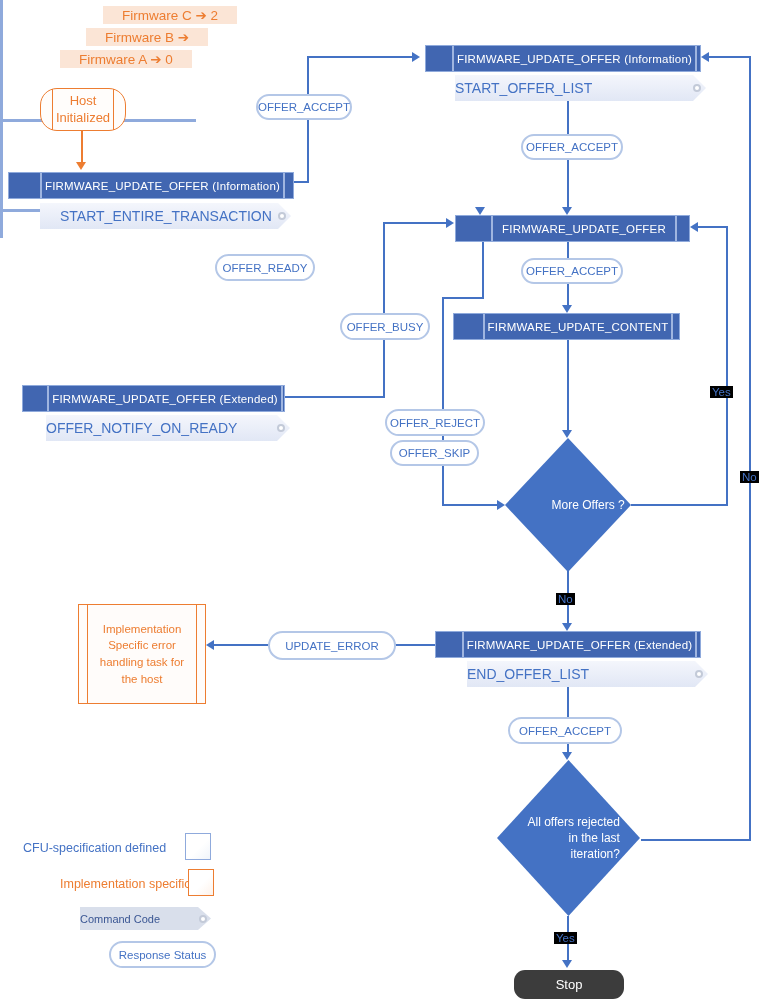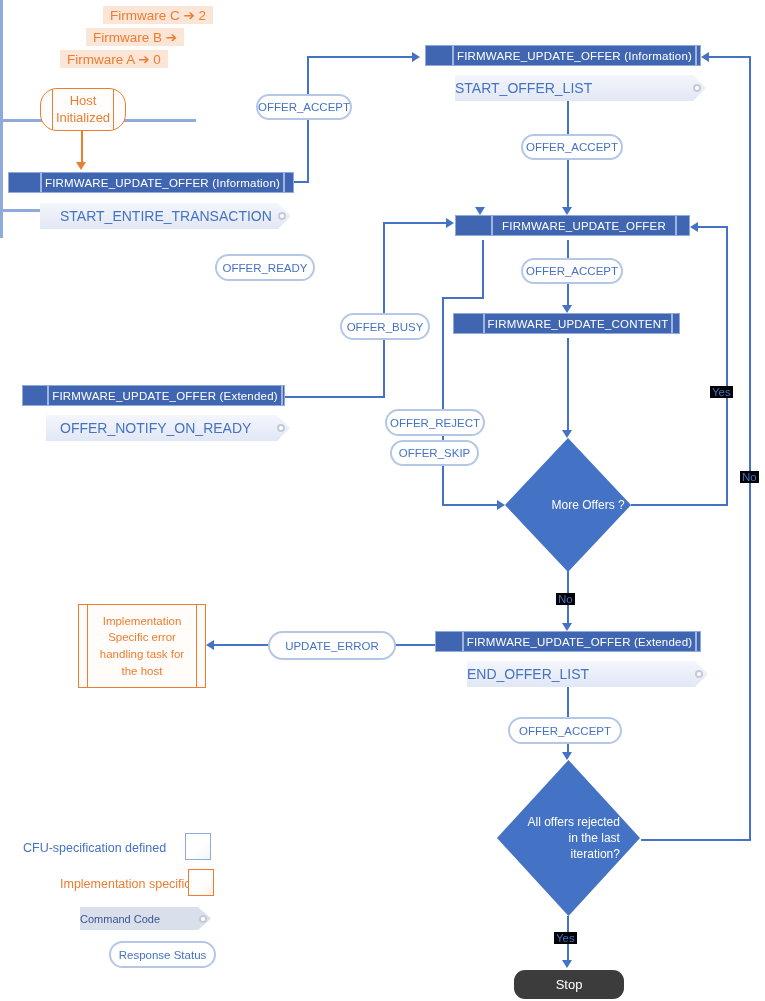--- a/index.html
+++ b/index.html
@@ -10,21 +10,21 @@
   .hline,.vline{position:absolute;background:#4472C4;}
   .hline{height:2px;} .vline{width:2px;}
   .lt{background:#8FAADC;height:3px;} .ltv{background:#8FAADC;width:3px;}
   .arrow{position:absolute;width:0;height:0;border-style:solid;}
   .a-down {border-width:8px 5.5px 0 5.5px;border-color:#4472C4 transparent transparent transparent;}
   .a-right{border-width:5.5px 0 5.5px 8px;border-color:transparent transparent transparent #4472C4;}
   .a-left {border-width:5.5px 8px 5.5px 0;border-color:transparent #4472C4 transparent transparent;}
   .a-orange{border-color:#ED7D31 transparent transparent transparent;}
 
   
-  .bar{position:absolute;display:flex;align-items:stretch;height:21px;
+  .bar{position:absolute;display:flex;align-items:stretch;height:27px;
        background:#4166B1;border:1px solid #8FAADC;box-sizing:border-box;padding-left:23px;}
   .bar .cap{width:12px;background:#4166B1;}
   .bar .cap.l{border-right:2px solid #9FB5E0;}
   .bar .cap.r{border-left:2px solid #9FB5E0;}
   .bar .body{flex:1;color:#fff;font-size:11.5px;display:flex;align-items:center;
              justify-content:center;white-space:nowrap;padding:0 3px;letter-spacing:.2px;}
 
   .tag{position:absolute;height:26px;background:linear-gradient(#F4F6FC,#E1E7F5);
        color:#4472C4;font-size:14px;display:flex;align-items:center;justify-content:flex-start;
        clip-path:polygon(0 0,calc(100% - 13px) 0,100% 50%,calc(100% - 13px) 100%,0 100%);
@@ -53,21 +53,21 @@
         font-size:11.5px;display:flex;align-items:center;justify-content:center;
         text-align:center;line-height:1.45;box-sizing:border-box;padding:4px 14px;}
   .impl::before,.impl::after{content:"";position:absolute;top:0;bottom:0;width:0;
         border-left:1px solid #ED7D31;}
   .impl::before{left:8px;} .impl::after{right:8px;}
 
   .stop{position:absolute;background:#3C3C3C;border-radius:11px;color:#fff;font-size:13px;
         display:flex;align-items:center;justify-content:center;}
 
   .hl{position:absolute;background:#FBE5D6;color:#ED7D31;font-size:13.5px;
-      padding:1px 7px;white-space:nowrap;}
+      padding:1px 19px;white-space:nowrap;}
 
   .edge-label{position:absolute;color:#4472C4;font-size:11.5px;background:#000000;padding:0 2px;}
 
   
   .legend-text{position:absolute;font-size:12.5px;white-space:nowrap;}
   .legend-text.blue{color:#4472C4;} .legend-text.orange{color:#ED7D31;}
   .sq{position:absolute;width:26px;height:27px;background:linear-gradient(135deg,#fff 55%,#F0F4FA);box-sizing:border-box;}
   .sq.blue{border:1.5px solid #8FAADC;}
   .sq.orange{border:1.5px solid #ED7D31;background:linear-gradient(135deg,#fff 55%,#FDF2EA);}
   .tag.small{height:23px;font-size:11px;background:#D9DFEB;color:#3A5693;}
@@ -172,21 +172,21 @@
     <div class="cap l"></div>
     <div class="body">FIRMWARE_UPDATE_CONTENT</div>
     <div class="cap r"></div>
   </div>
 
   <div class="bar" style="left:22px;top:385px;width:263px;">
     <div class="cap l"></div>
     <div class="body">FIRMWARE_UPDATE_OFFER (Extended)</div>
     <div class="cap r"></div>
   </div>
-  <div class="tag" style="left:46px;top:415px;width:244px;padding-left:14px;">
+  <div class="tag" style="left:46px;top:415px;width:244px;">
     <span>OFFER_NOTIFY_ON_READY</span>
     <span class="ring" style="right:5px;top:9px;"></span>
   </div>
 
   <div class="bar" style="left:435px;top:631px;width:266px;">
     <div class="cap l"></div>
     <div class="body">FIRMWARE_UPDATE_OFFER (Extended)</div>
     <div class="cap r"></div>
   </div>
   <div class="tag" style="left:467px;top:661px;width:241px;">
@@ -195,21 +195,21 @@
   </div>
 
   <div class="diamond" style="left:505px;top:438px;width:126px;height:134px;">
     <span style="width:90%;">More Offers ?</span>
   </div>
 
   <div class="diamond" style="left:497px;top:760px;width:143px;height:156px;">
     <span>All offers rejected in the last iteration?</span>
   </div>
 
-  <div class="impl" style="left:78px;top:604px;width:128px;height:84px;">
+  <div class="impl" style="left:78px;top:604px;width:128px;height:100px;">
     <span>Implementation Specific error handling task for the host</span>
   </div>
 
   <div class="stop" style="left:514px;top:970px;width:110px;height:29px;">
     <span>Stop</span>
   </div>
 
   <div class="pill" style="left:256px;top:94px;width:96px;height:26px;">OFFER_ACCEPT</div>
   <div class="pill" style="left:521px;top:134px;width:102px;height:26px;">OFFER_ACCEPT</div>
   <div class="pill" style="left:521px;top:258px;width:102px;height:26px;">OFFER_ACCEPT</div>

